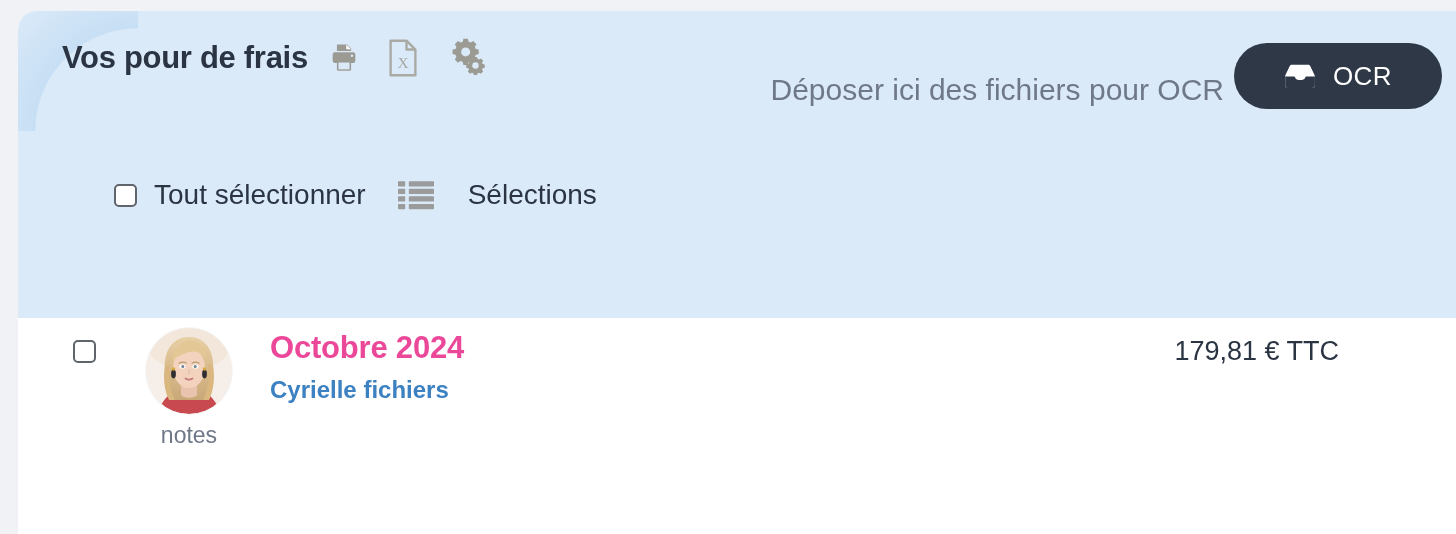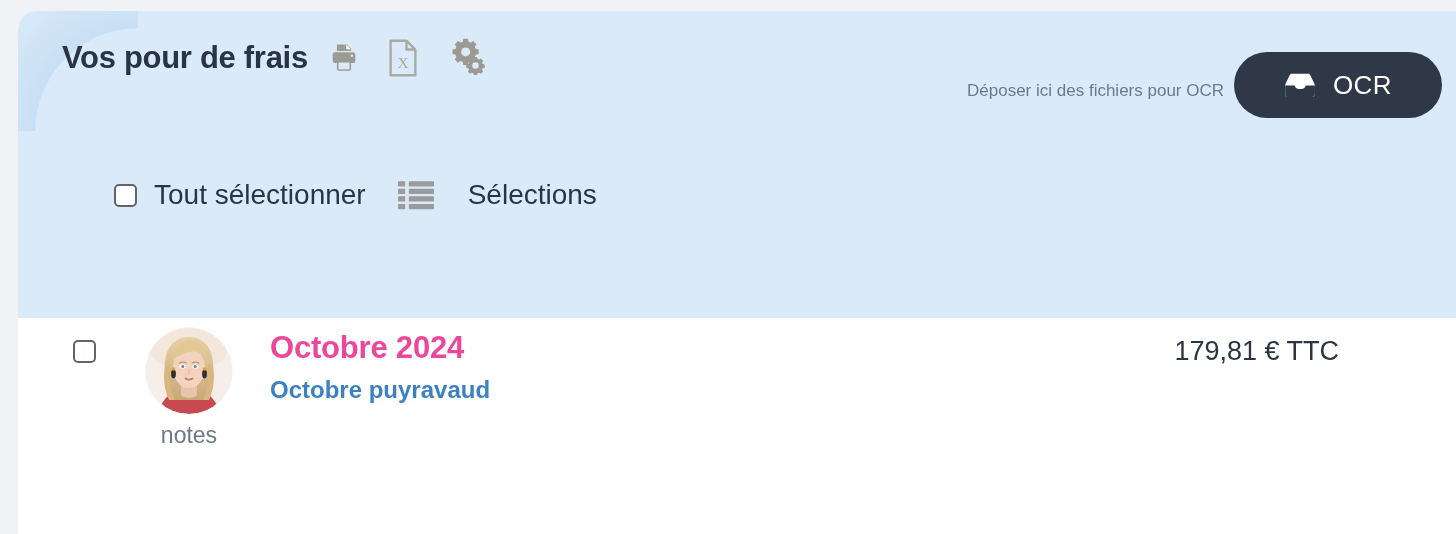--- a/index.html
+++ b/index.html
@@ -72,29 +72,28 @@
   }
   .icon-print { margin-left: 3px; }
   .icon-xls   { margin-left: 10px; }
   .icon-gears { margin-left: 12px; margin-top: -4px; }
 
   
   .drop-text {
     position: absolute;
     right: 232px;
     top: 62px;
-    font-size: 17px;
+    font-size: 30px;
     color: #6f7889;
     white-space: nowrap;
-    margin-top: 8px;
   }
   .ocr-button {
     position: absolute;
     right: 14px;
-    top: 41px;
+    top: 32px;
     height: 66px;
     min-width: 208px;
     background: #2e3847;
     border-radius: 34px;
     display: flex;
     align-items: center;
     justify-content: center;
     gap: 17px;
     cursor: pointer;
     border: none;
@@ -346,20 +345,20 @@
               <circle cx="27.5" cy="41" r="1.8" fill="#d8a93f"></circle>
               <circle cx="58.5" cy="41" r="1.8" fill="#d8a93f"></circle>
             </g>
           </svg>
         </div>
         <div class="avatar-name">notes</div>
       </div>
 
       <div class="row-main">
         <div class="row-title">Octobre 2024</div>
-        <div class="row-subtitle">Octobre puyravaud</div>
+        <div class="row-subtitle">Cyrielle fichiers</div>
       </div>
 
       <div class="row-amount">179,81 € TTC</div>
     </div>
   </div>
 
 </div>
 
 </body></html>

